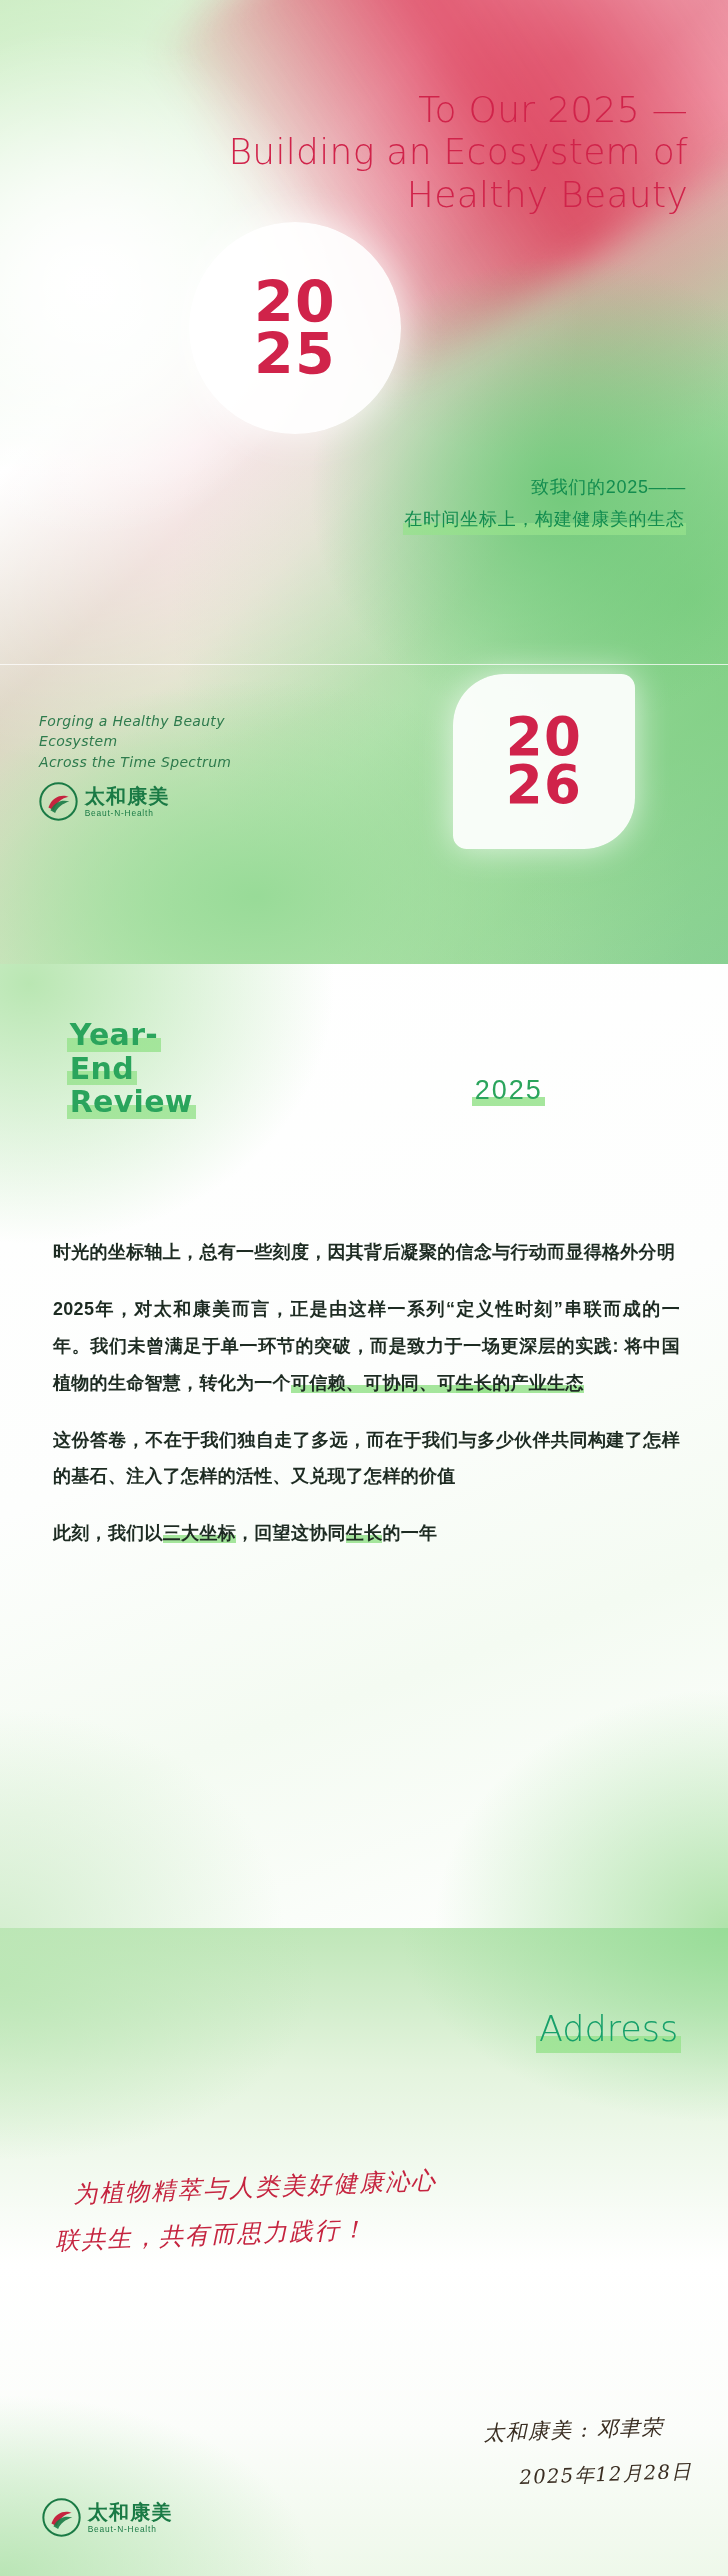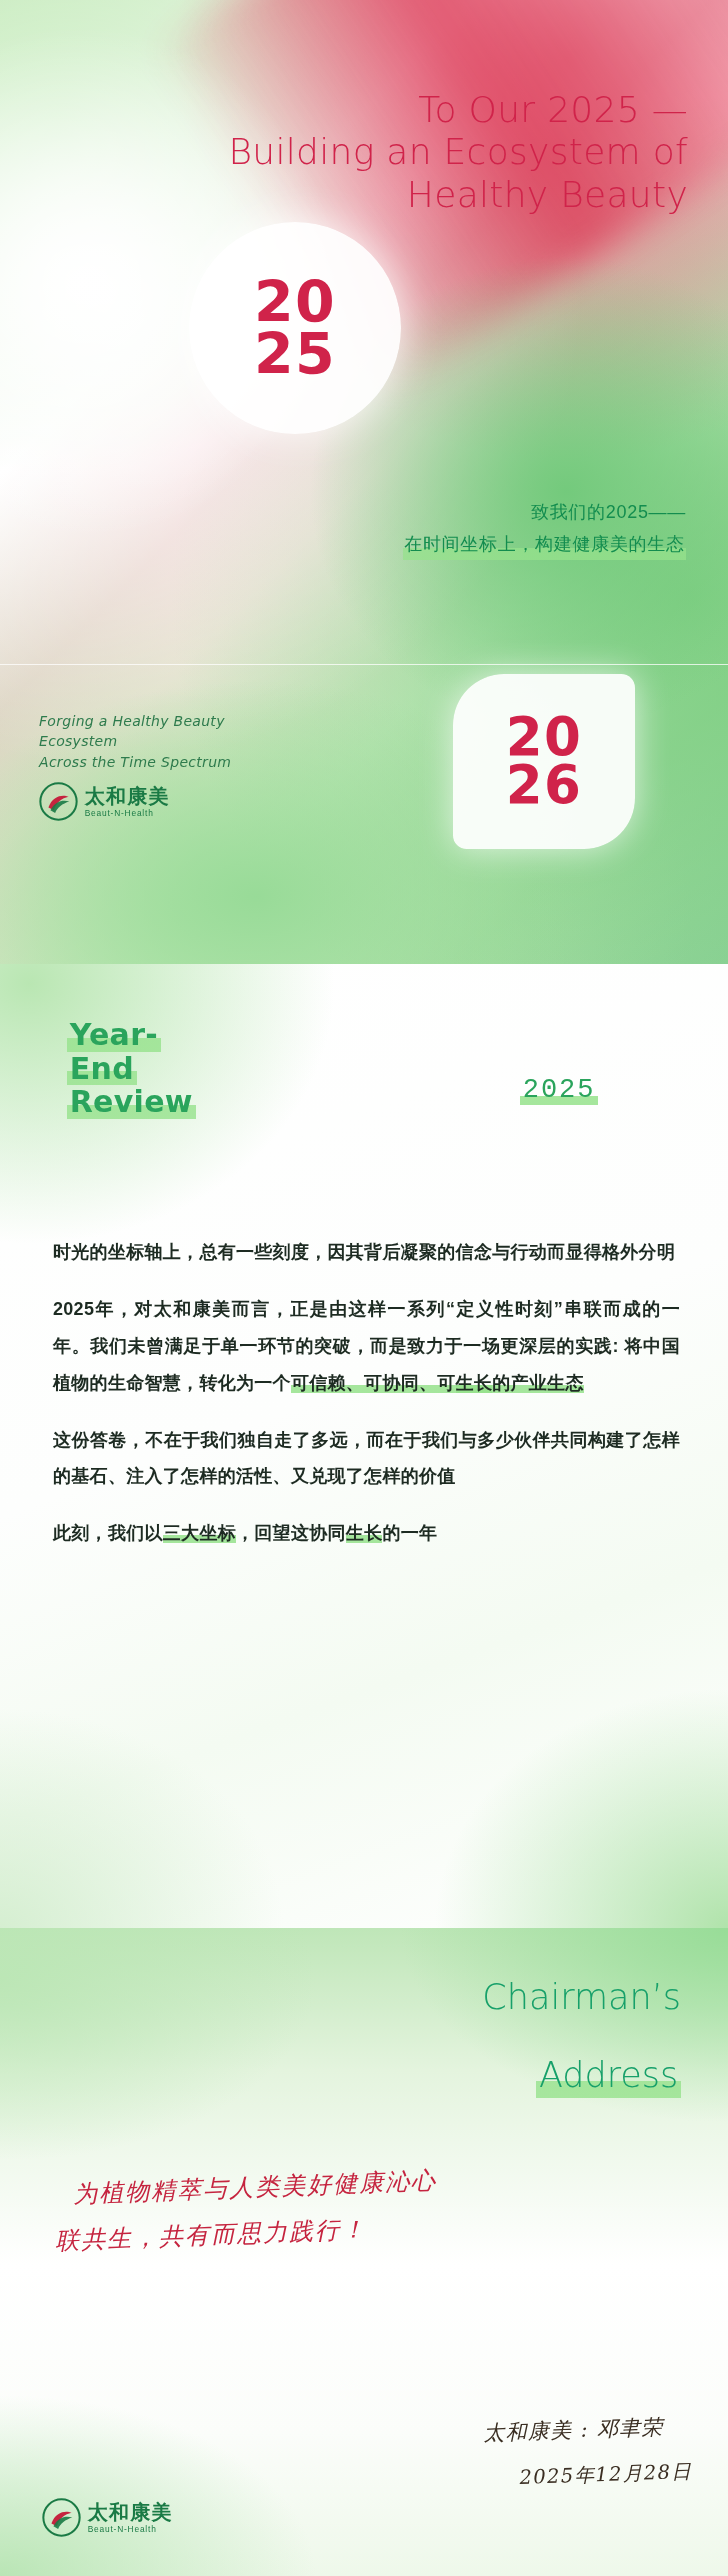--- a/index.html
+++ b/index.html
@@ -98,21 +98,20 @@
   
   .hero-sub {
     position: absolute;
     right: 42px; top: 472px;
     width: 512px;
     text-align: right;
     color: #138d4f;
     font-size: 18px;
     line-height: 1.75;
     letter-spacing: 0.7px;
-    margin-top: 25px;
   }
   .hero-sub .l2 {
     display: inline-block;
     background: linear-gradient(transparent 62%, rgba(150,226,140,0.75) 62%);
     padding: 0 1.3px;
   }
 
   .hero-divider {
     position: absolute;
     left: 0; top: 664px;
@@ -214,26 +213,25 @@
     background: linear-gradient(transparent 58%, rgba(150,226,140,0.8) 58%);
     padding: 0 2.7px;
   }
   .review-head .l1 { text-align: left; }
   .review-head .l2 { }
   .review-head .l3 { text-align: left; }
 
   .review-year {
     position: absolute;
     left: 472px; top: 111px;
-    font-family: Liberation Mono, monospace;
+    font-family: Liberation Sans, sans-serif;
     font-weight: 300;
     font-size: 27px;
     color: #2aa45c;
     letter-spacing: 2px;
-    margin-left: 48px;
   }
   .review-year span {
     display: inline-block;
     background: linear-gradient(transparent 70%, rgba(150,226,140,0.85) 70%);
     padding: 0 2.7px;
   }
 
   .review-body {
     position: absolute;
     left: 53px; top: 270px;
@@ -379,21 +377,20 @@
     <div class="review-body">
       <p>时光的坐标轴上，总有一些刻度，因其背后凝聚的信念与行动而显得格外分明</p>
       <p>2025年，对太和康美而言，正是由这样一系列“定义性时刻”串联而成的一年。我们未曾满足于单一环节的突破，而是致力于一场更深层的实践: 将中国植物的生命智慧，转化为一个<mark>可信赖、可协同、可<mark>生长</mark>的产业生态</mark></p>
       <p>这份答卷，不在于我们独自走了多远，而在于我们与多少伙伴共同构建了怎样的基石、注入了怎样的活性、又兑现了怎样的价值</p>
       <p>此刻，我们以<mark>三大坐标</mark>，回望这协同<mark>生长</mark>的一年</p>
     </div>
   </section>
 
   <section class="chair">
     <div class="chair-title">
-      <div class="l1">Chairman’s</div>
       <div class="l2"><span>Address</span></div>
     </div>
 
     <div class="handwriting">
       <div class="l1">为植物精萃与人类美好健康沁心</div>
       <div class="l2">联共生，共有而思力践行！</div>
     </div>
 
     <div class="sign-block">
       <div class="name">太和康美 : 邓聿荣</div>

